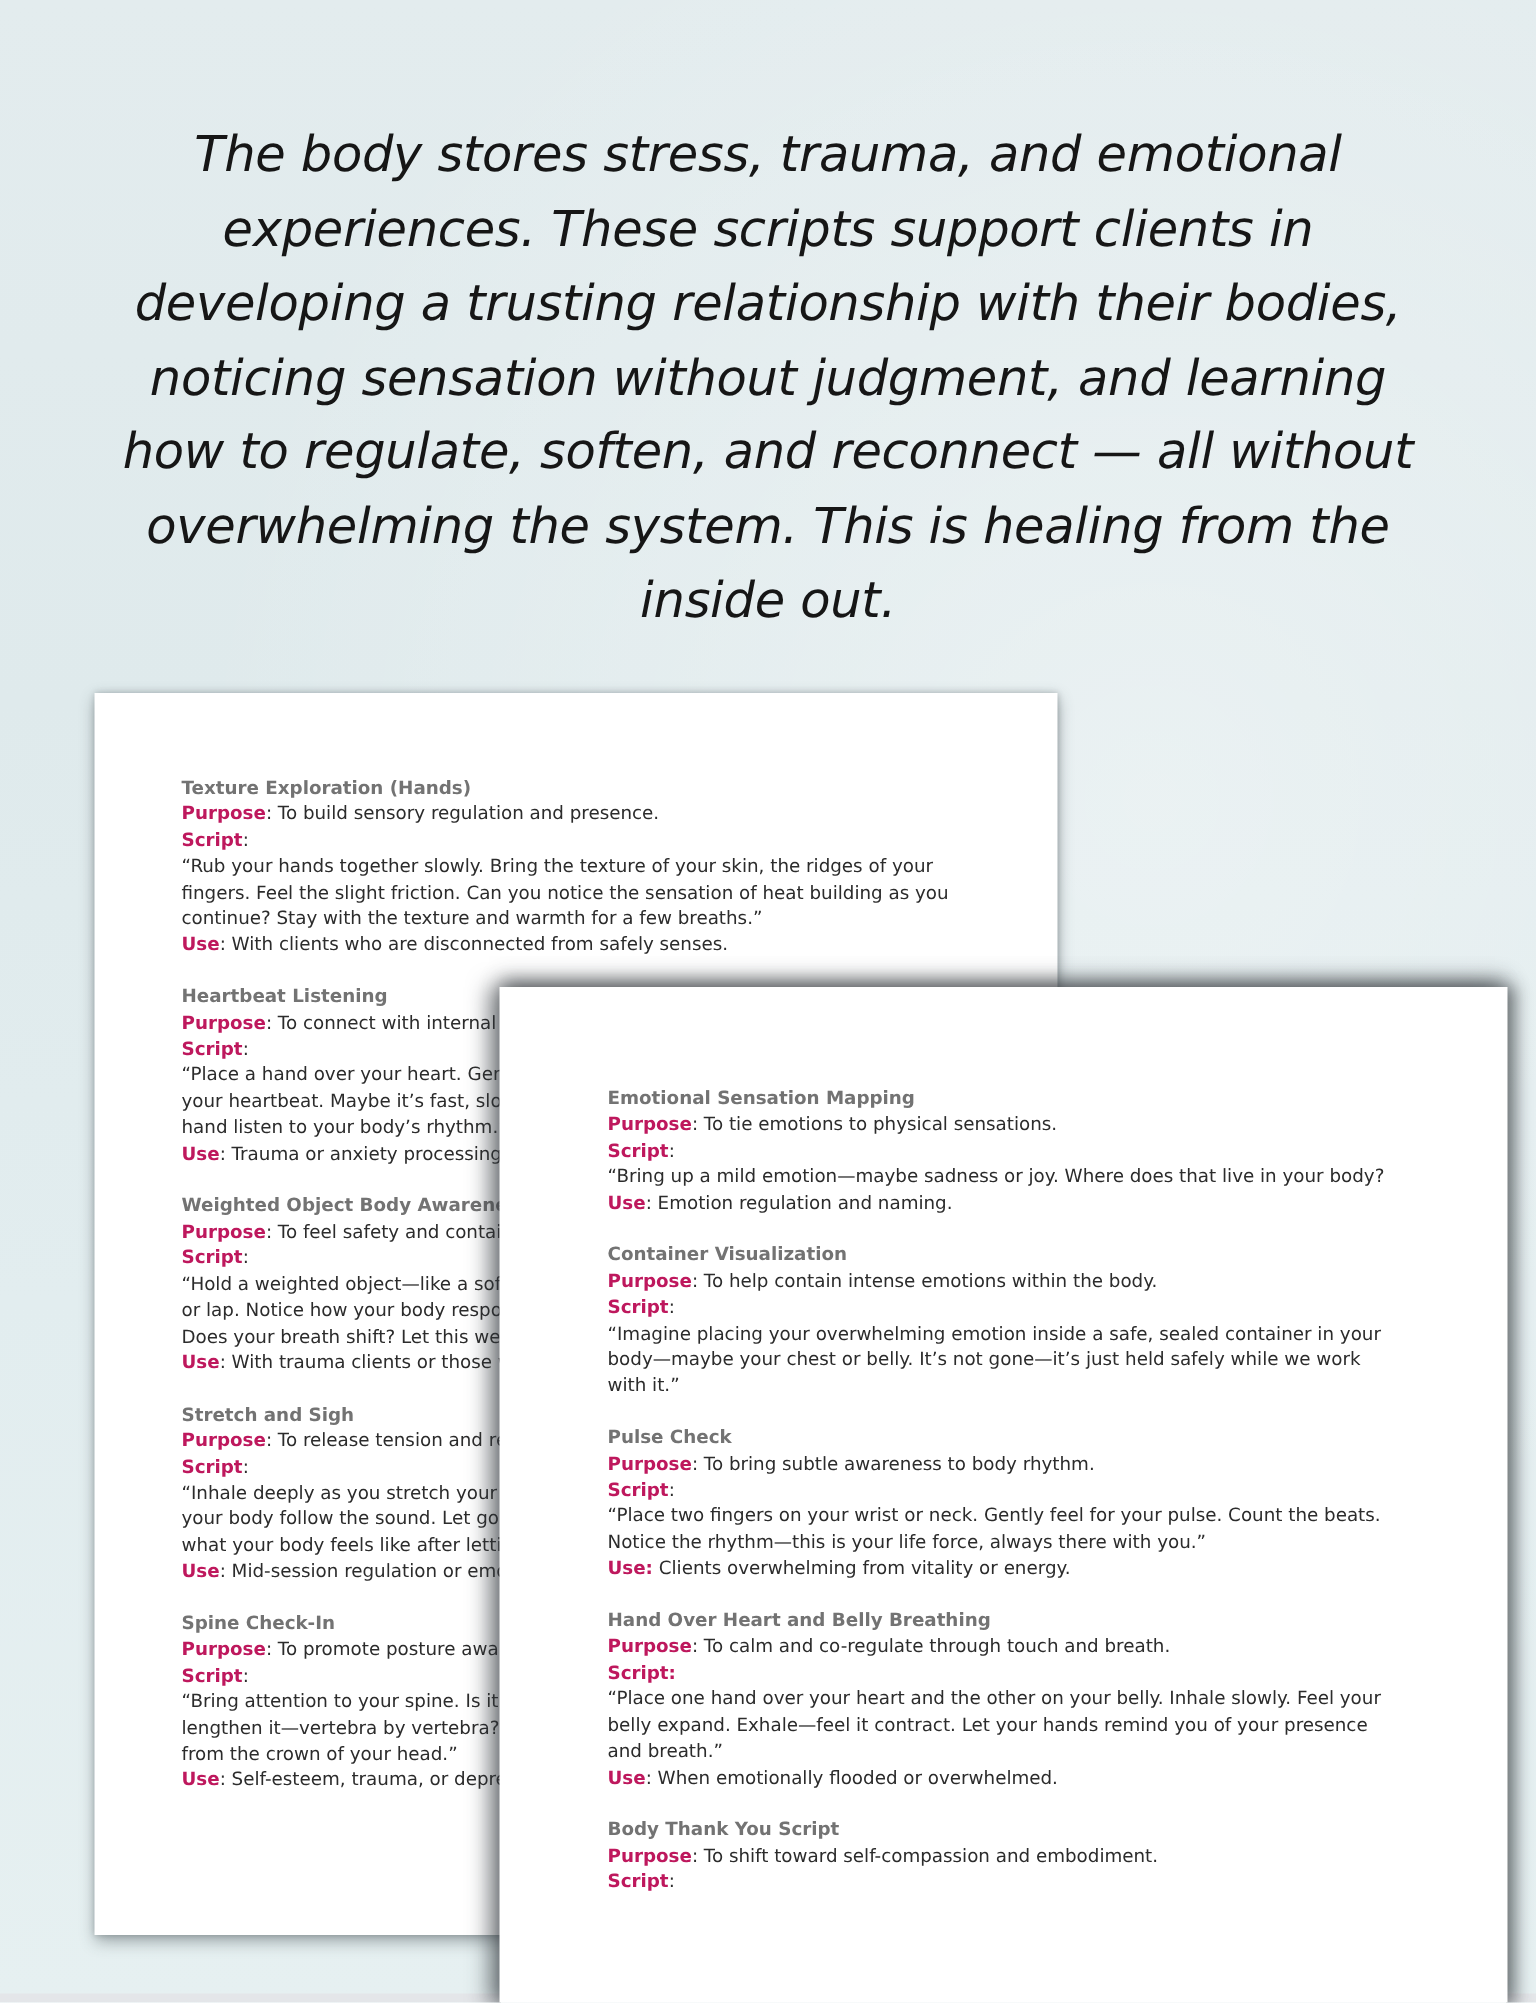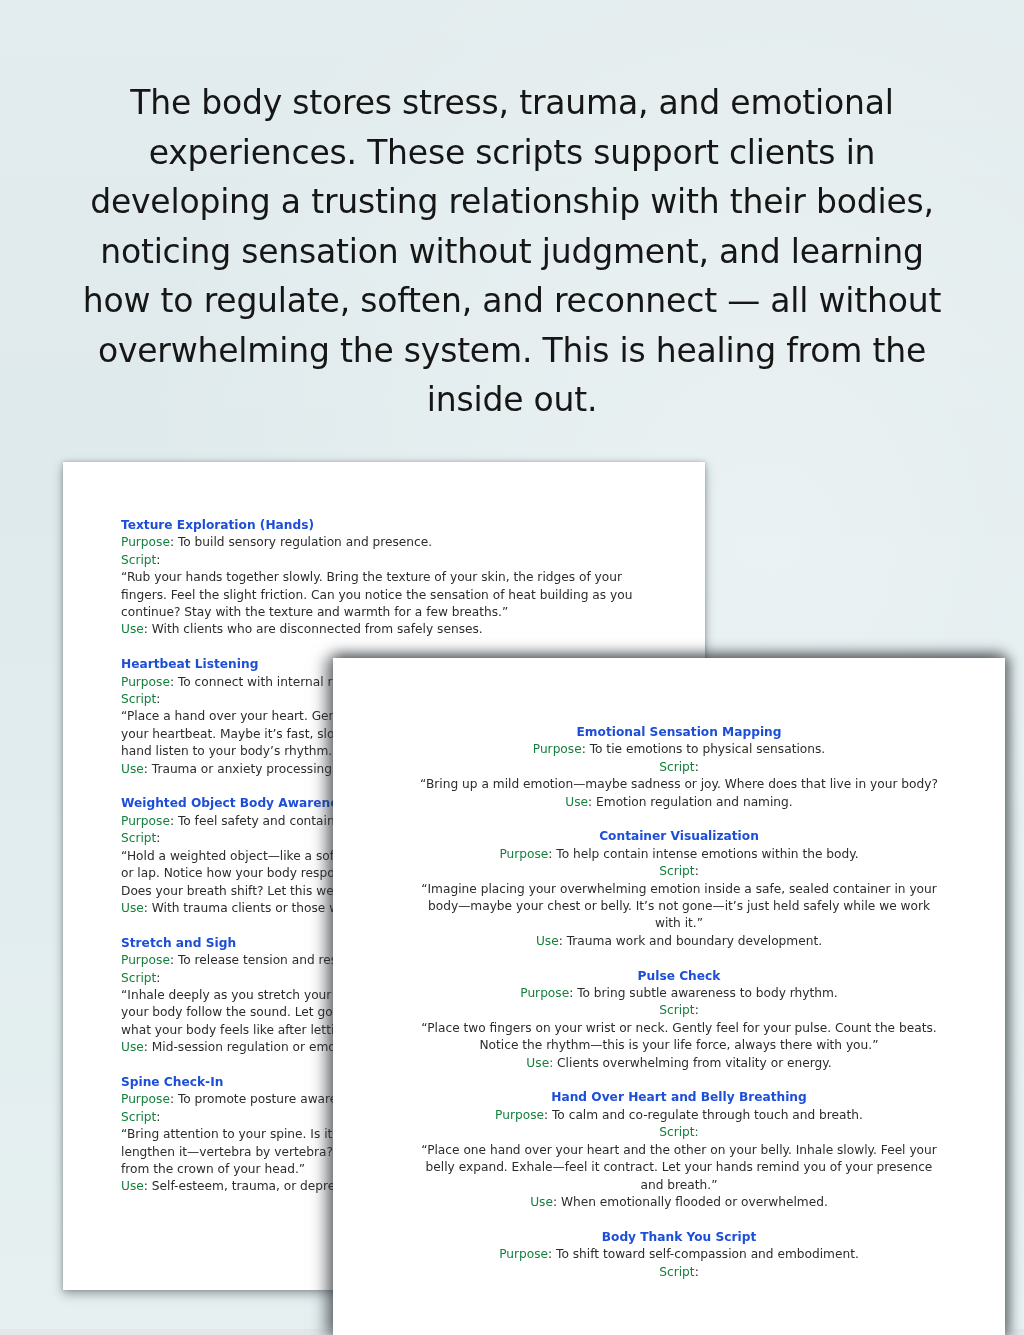--- a/index.html
+++ b/index.html
@@ -33,21 +33,21 @@
       left: 40px;
       width: 944px;
       text-align: center;
       font-family: "DejaVu Sans", sans-serif;
       font-size: 33px;
       line-height: 49.5px;
       color: #161616;
       letter-spacing: -0.2px;
       margin: 0;
     }
-    .intro .line { display: block; white-space: nowrap; }
+    .intro .line { display: block; white-space: nowrap; font-style: italic; }
 
     .page {
       position: absolute;
       background: #ffffff;
       font-family: "DejaVu Sans", sans-serif;
       font-size: 12.2px;
       line-height: 17.4px;
       color: #2c2c2c;
       overflow: hidden;
     }
@@ -61,30 +61,30 @@
     }
     .page-front {
       left: 333px;
       top: 658px;
       width: 672px;
       height: 680px;
       box-shadow: -8px 0 14px rgba(50,55,60,0.55), 6px 0 10px rgba(50,55,60,0.45), 0 -6px 12px rgba(50,55,60,0.45);
       z-index: 2;
     }
     .page-back .content { position: absolute; left: 58px; top: 55px; width: 560px; }
-    .page-front .content { position: absolute; left: 56px; top: 66px; width: 580px; text-align: center; }
+    .page-front .content { position: absolute; left: 72px; top: 66px; width: 580px; }
 
     .entry { margin-bottom: 17.4px; }
     .entry .title {
       font-weight: bold;
-      color: #1d4ed8;
+      color: #737373;
       display: block;
     }
     .entry .row { display: block; white-space: nowrap; }
-    .entry .label { font-weight: normal; color: #15803d; }
+    .entry .label { font-weight: bold; color: #be185d; }
     .entry .script-line { display: block; white-space: nowrap; }
   </style>
 </head>
 <body>
 
 <div class="bg-glow"></div>
 
 <div class="intro">
   <span class="line">The body stores stress, trauma, and emotional</span>
   <span class="line">experiences. These scripts support clients in</span>
@@ -162,21 +162,20 @@
       <span class="row"><span class="label">Use</span><span>: Emotion regulation and naming.</span></span>
     </div>
 
     <div class="entry">
       <span class="title">Container Visualization</span>
       <span class="row"><span class="label">Purpose</span><span>: To help contain intense emotions within the body.</span></span>
       <span class="row"><span class="label">Script</span><span>:</span></span>
       <span class="script-line">“Imagine placing your overwhelming emotion inside a safe, sealed container in your</span>
       <span class="script-line">body—maybe your chest or belly. It’s not gone—it’s just held safely while we work</span>
       <span class="script-line">with it.”</span>
-      <span class="row"><span class="label">Use</span><span>: Trauma work and boundary development.</span></span>
     </div>
 
     <div class="entry">
       <span class="title">Pulse Check</span>
       <span class="row"><span class="label">Purpose</span><span>: To bring subtle awareness to body rhythm.</span></span>
       <span class="row"><span class="label">Script</span><span>:</span></span>
       <span class="script-line">“Place two fingers on your wrist or neck. Gently feel for your pulse. Count the beats.</span>
       <span class="script-line">Notice the rhythm—this is your life force, always there with you.”</span>
       <span class="row"><span class="label">Use:</span><span> Clients overwhelming from vitality or energy.</span></span>
     </div>

